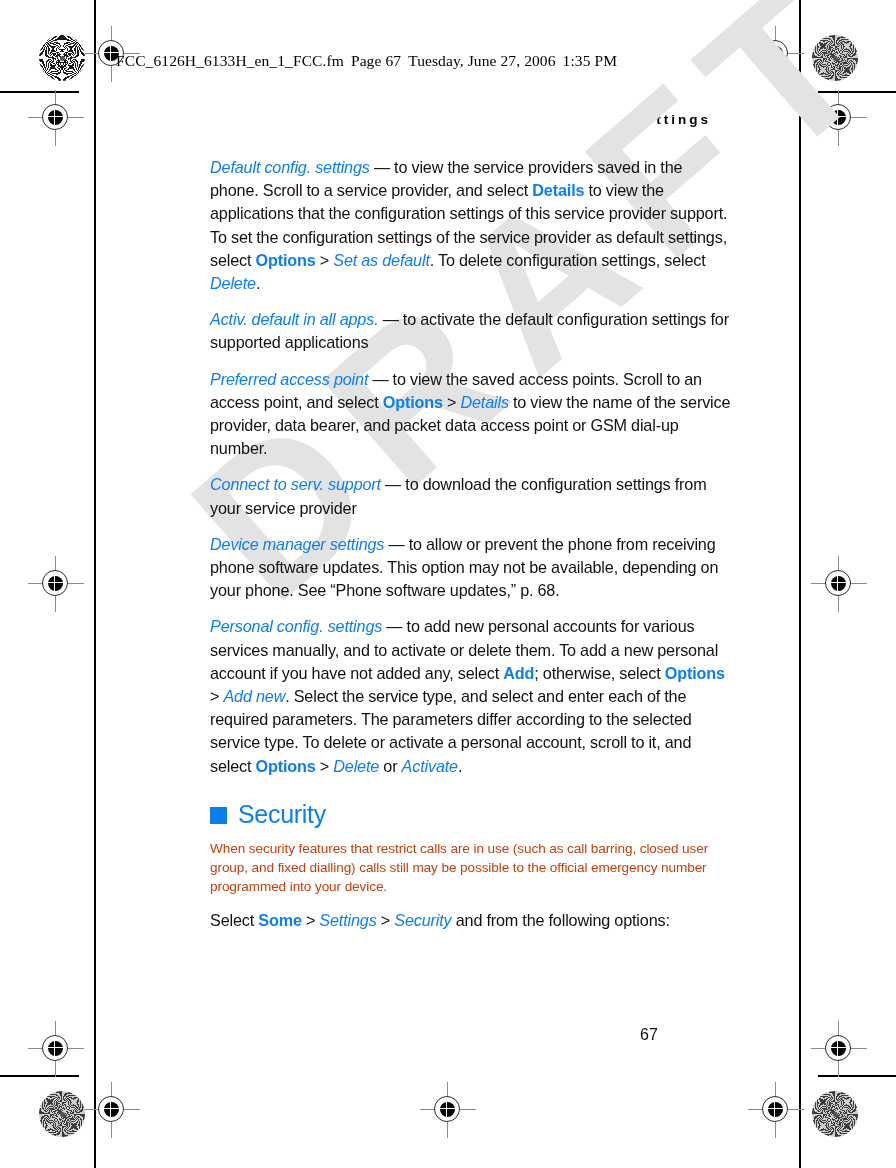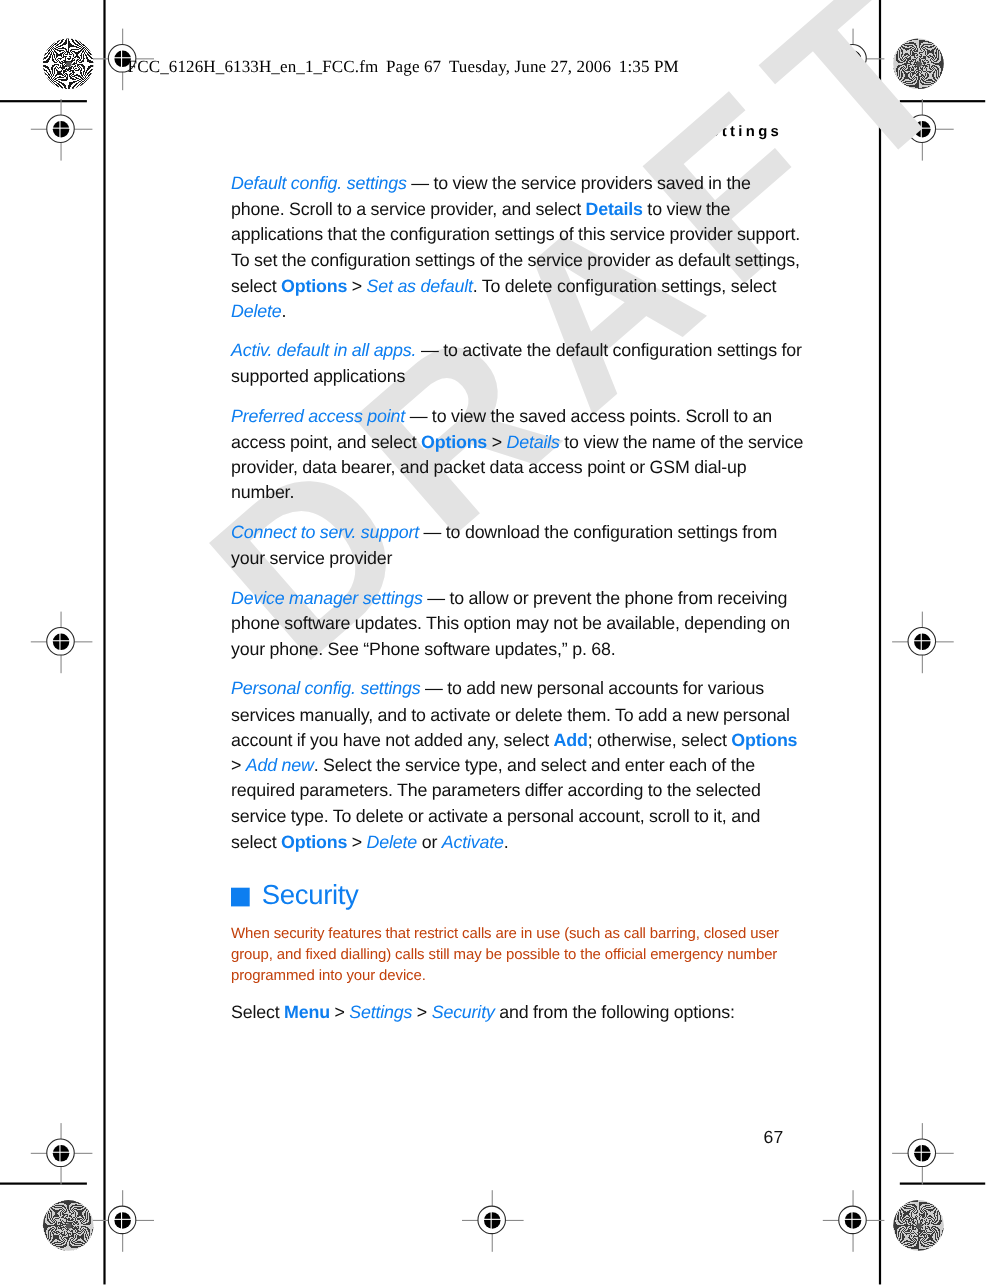--- a/index.html
+++ b/index.html
@@ -222,21 +222,21 @@
     color: #0d7ef0;
     letter-spacing: -0.3px;
   }
 
   
   .folio {
     position: absolute;
     left: 640px;
     top: 1026px;
     width: 72px;
-    text-align: right;
+    text-align: left;
     font-family: "Liberation Sans", sans-serif;
     font-size: 16px;
     font-weight: 400;
     color: #111111;
   }
 </style>
 </head>
 <body>
 
 <div id="page">
@@ -347,19 +347,19 @@
         <p class="body"><span class="term">Personal config. settings</span> — to add new personal accounts for various services manually, and to activate or delete them. To add a new personal account if you have not added any, select <span class="uiterm">Add</span>; otherwise, select <span class="uiterm">Options</span> &gt; <span class="ital">Add new</span>. Select the service type, and select and enter each of the required parameters. The parameters differ according to the selected service type. To delete or activate a personal account, scroll to it, and select <span class="uiterm">Options</span> &gt; <span class="ital">Delete</span> or <span class="ital">Activate</span>.</p>
       </div>
 
     <div class="h1">
       <span class="bullet"></span>
       <span class="htext">Security</span>
     </div>
 
     <div id="section-host">
         <p class="note">When security features that restrict calls are in use (such as call barring, closed user group, and fixed dialling) calls still may be possible to the official emergency number programmed into your device.</p>
-        <p class="body">Select <span class="uiterm">Menu</span> &gt; <span class="ital">Settings</span> &gt; <span class="ital">Security</span> and from the following options:</p>
+        <p class="body">Select <span class="uiterm">Some</span> &gt; <span class="ital">Settings</span> &gt; <span class="ital">Security</span> and from the following options:</p>
       </div>
   </div>
 
   <div class="folio">67</div>
 
 </div>
 
 </body></html>

